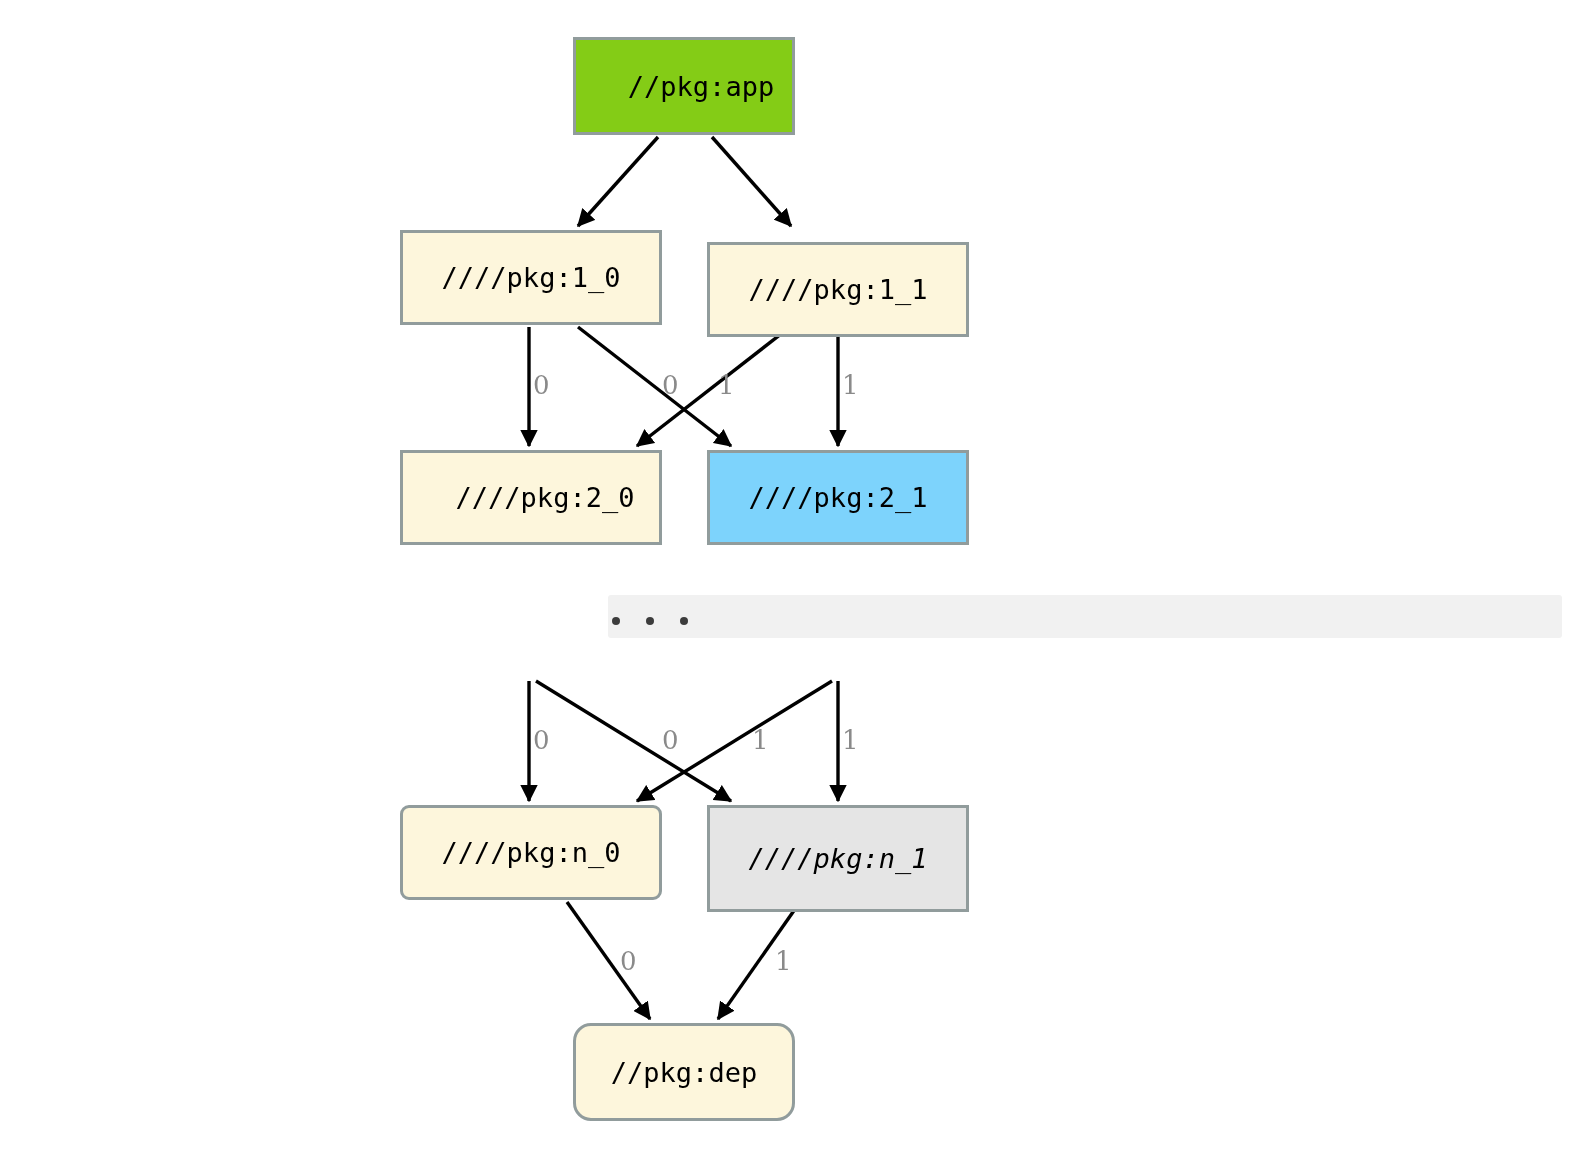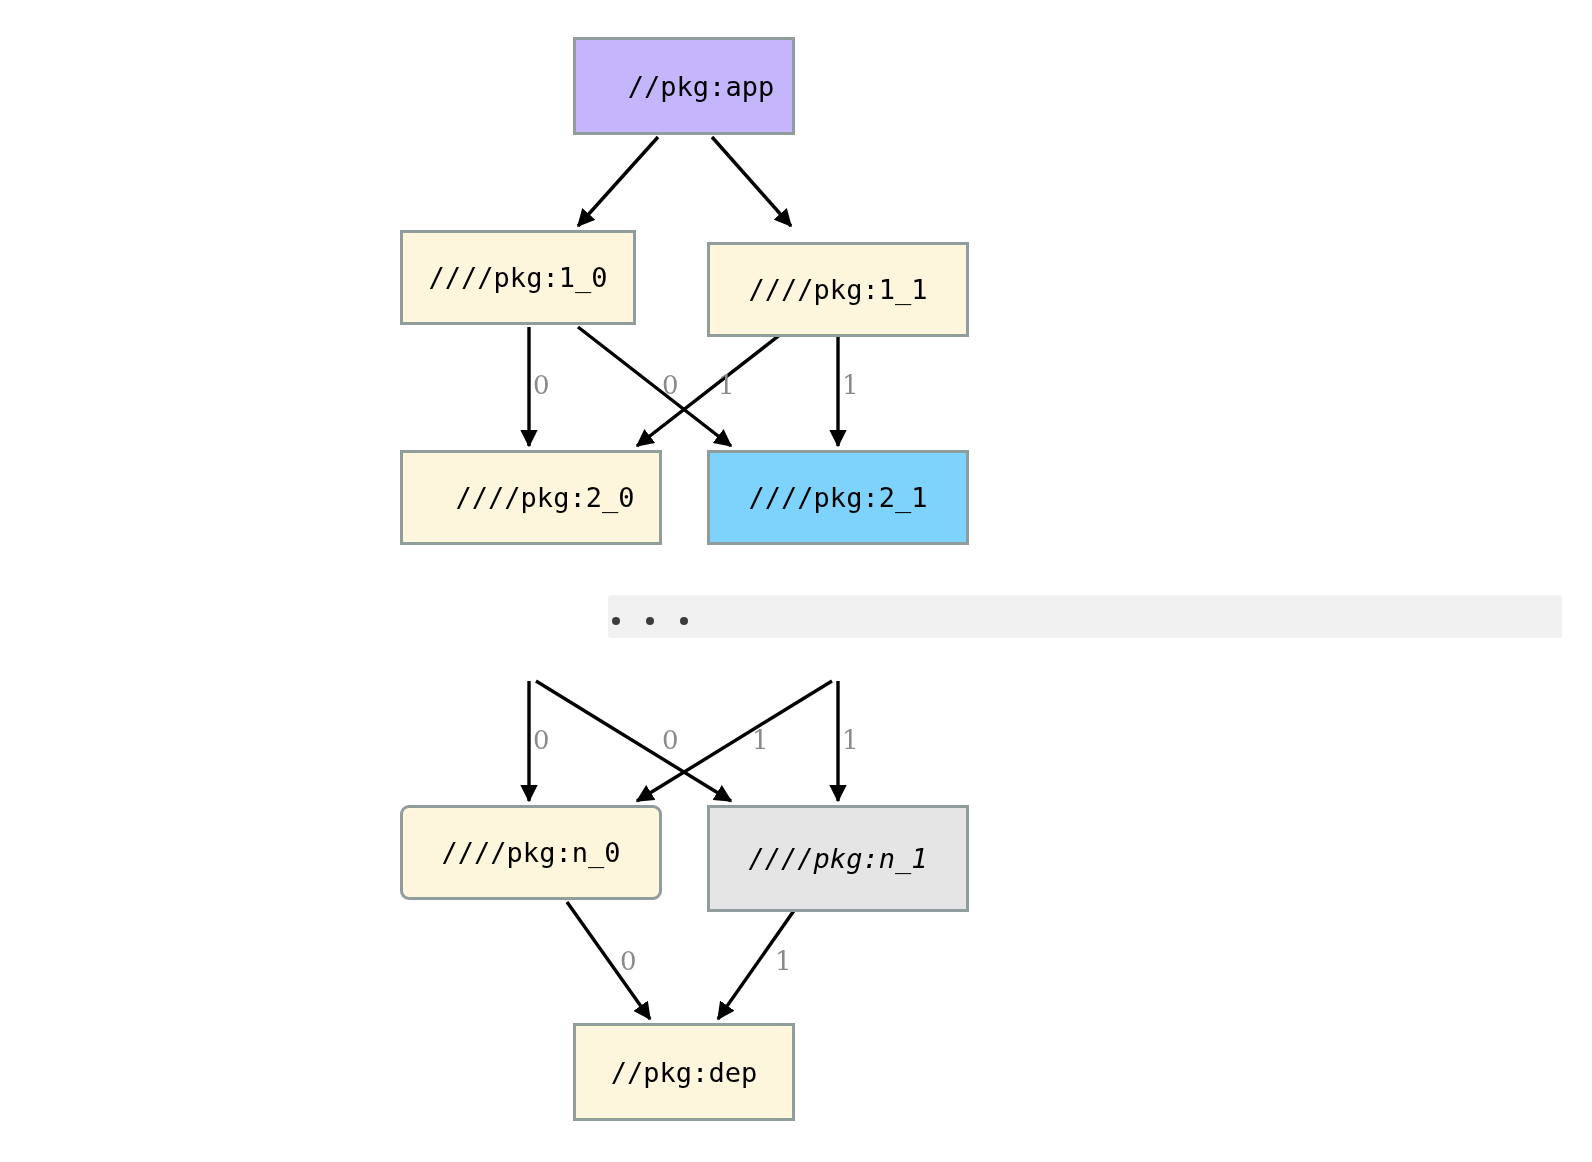--- a/index.html
+++ b/index.html
@@ -94,42 +94,42 @@
         <line x1="529" y1="681" x2="529" y2="801" stroke="#000000" stroke-width="3.4" marker-end="url(#arrow)"></line>
         <line x1="536" y1="681" x2="731" y2="801" stroke="#000000" stroke-width="3.4" marker-end="url(#arrow)"></line>
         <line x1="832" y1="681" x2="637" y2="801" stroke="#000000" stroke-width="3.4" marker-end="url(#arrow)"></line>
         <line x1="838" y1="681" x2="838" y2="801" stroke="#000000" stroke-width="3.4" marker-end="url(#arrow)"></line>
         <line x1="567" y1="902" x2="650" y2="1019" stroke="#000000" stroke-width="3.4" marker-end="url(#arrow)"></line>
         <line x1="800" y1="902" x2="718" y2="1019" stroke="#000000" stroke-width="3.4" marker-end="url(#arrow)"></line>
       </g>
   </svg>
 
   <div id="node-layer">
-      <div class="node" style="left: 573px; top: 37px; width: 222px; height: 98px; background: #c4b5fd; border-color: rgb(145, 156, 156); padding-left: 34px;">
+      <div class="node" style="left: 573px; top: 37px; width: 222px; height: 98px; background: #84cc16; border-color: rgb(145, 156, 156); padding-left: 34px;">
         <span class="node-label">//pkg:app</span>
       </div>
-      <div class="node" style="left: 400px; top: 230px; width: 236px; height: 95px; background: rgb(253, 246, 220); border-color: rgb(145, 156, 156);">
+      <div class="node" style="left: 400px; top: 230px; width: 262px; height: 95px; background: rgb(253, 246, 220); border-color: rgb(145, 156, 156);">
         <span class="node-label">////pkg:1_0</span>
       </div>
       <div class="node" style="left: 707px; top: 242px; width: 262px; height: 95px; background: rgb(253, 246, 220); border-color: rgb(145, 156, 156);">
         <span class="node-label">////pkg:1_1</span>
       </div>
       <div class="node" style="left: 400px; top: 450px; width: 262px; height: 95px; background: rgb(253, 246, 220); border-color: rgb(145, 156, 156); padding-left: 28px;">
         <span class="node-label">////pkg:2_0</span>
       </div>
       <div class="node" style="left: 707px; top: 450px; width: 262px; height: 95px; background: #7dd3fc; border-color: rgb(145, 156, 156);">
         <span class="node-label">////pkg:2_1</span>
       </div>
       <div class="node" style="left: 400px; top: 805px; width: 262px; height: 95px; background: rgb(253, 246, 220); border-color: rgb(145, 156, 156); border-radius: 9px;">
         <span class="node-label">////pkg:n_0</span>
       </div>
       <div class="node" style="left: 707px; top: 805px; width: 262px; height: 107px; background: #e5e5e5; border-color: rgb(145, 156, 156); font-style: italic;">
         <span class="node-label">////pkg:n_1</span>
       </div>
-      <div class="node" style="left: 573px; top: 1023px; width: 222px; height: 98px; background: rgb(253, 246, 220); border-color: rgb(145, 156, 156);">
+      <div class="node" style="left: 573px; top: 1023px; width: 222px; height: 98px; background: rgb(253, 246, 220); border-color: rgb(145, 156, 156); border-radius: 18px;">
         <span class="node-label">//pkg:dep</span>
       </div>
     </div>
 
   <div class="ellipsis-band" id="ellipsis-band" style="left: 608px; top: 595px; width: 954px; height: 43px; background: rgb(241, 241, 241);"></div>
   <div class="ellipsis-dots" id="ellipsis-dots" style="left: 612px; top: 617px;">
       <span class="ellipsis-dot"></span>
       <span class="ellipsis-dot"></span>
       <span class="ellipsis-dot"></span>
     </div>

